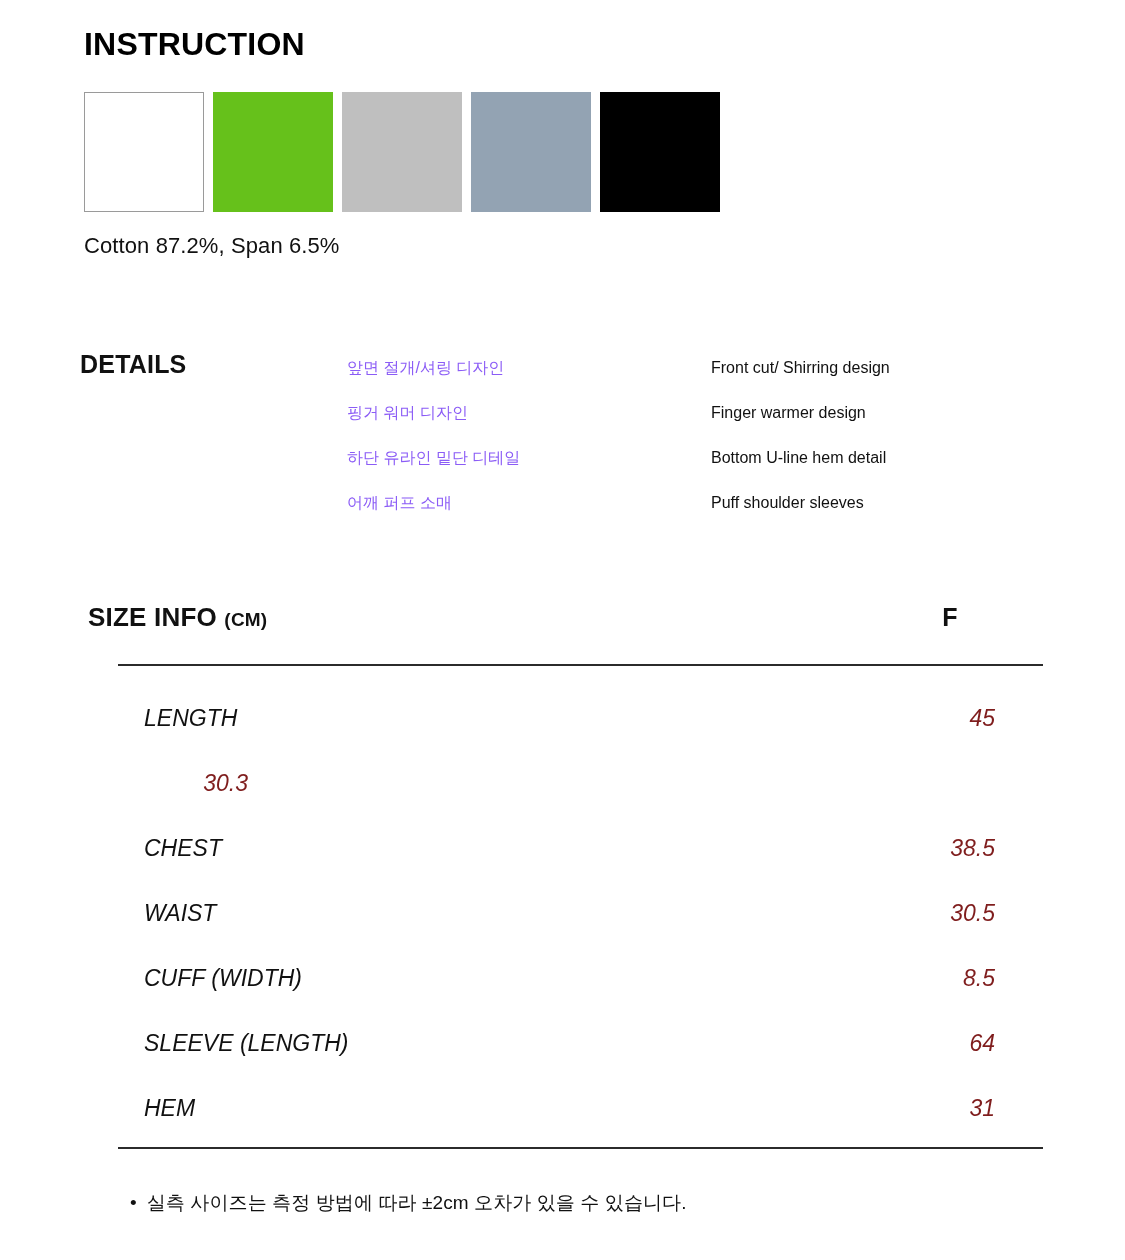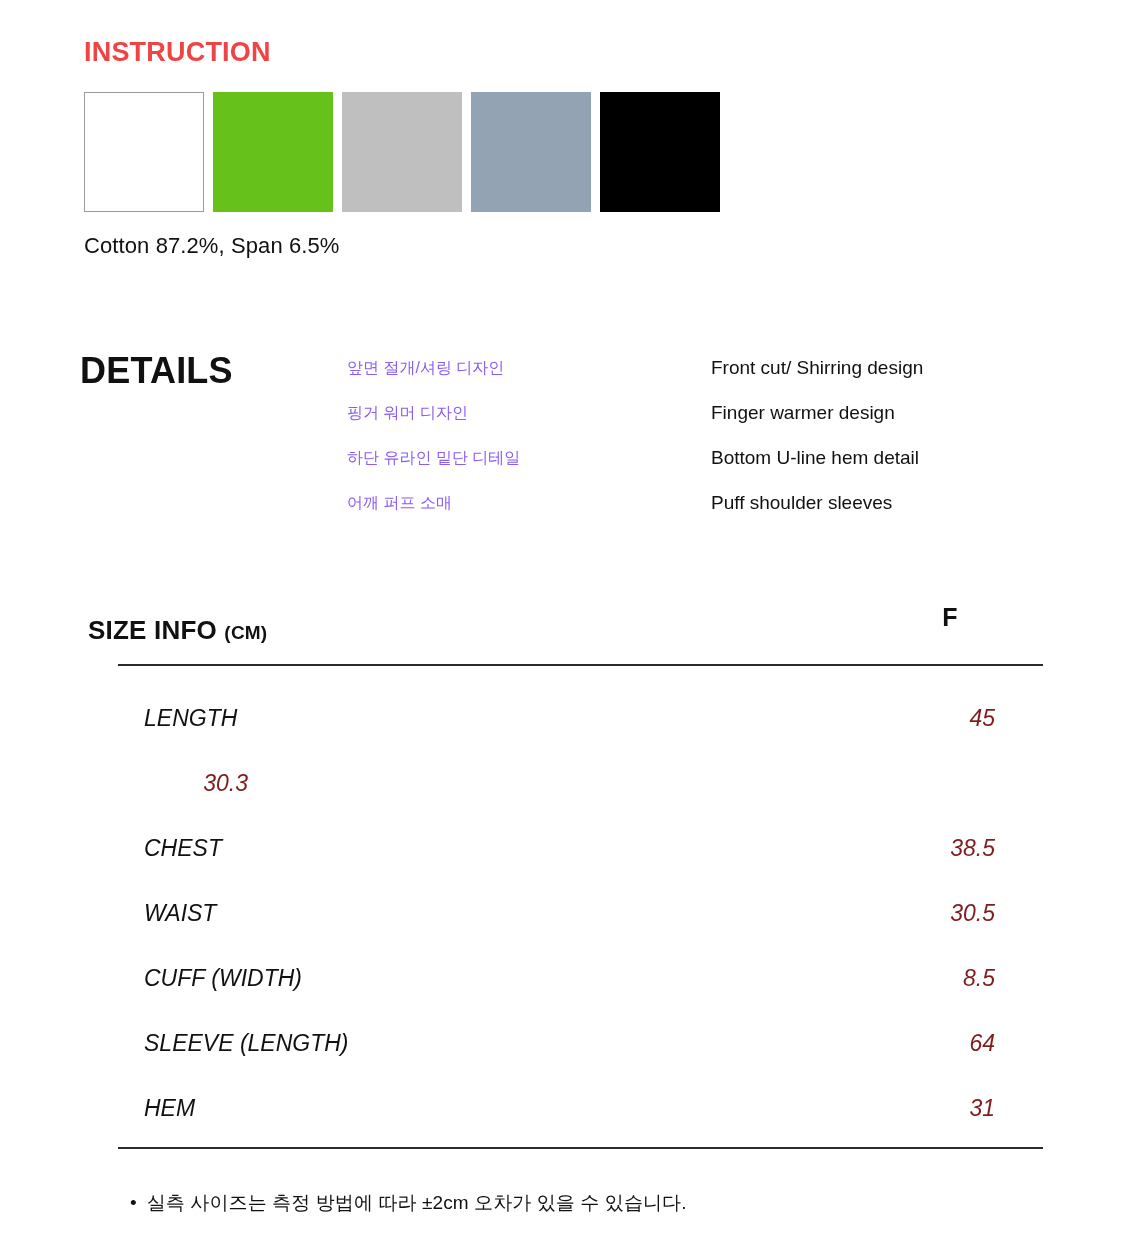--- a/index.html
+++ b/index.html
@@ -20,25 +20,24 @@
     position: relative;
     width: 1125px;
     height: 1260px;
   }
 
   
   .instruction-title {
     position: absolute;
     left: 84px;
     top: 26px;
-    font-size: 27px;
+    font-size: 32px;
     font-weight: bold;
     letter-spacing: 0.2px;
-    color: #ef4444;
-    margin-top: 11px;
+    color: #000000;
   }
 
   .swatch-row {
     position: absolute;
     left: 84px;
     top: 92px;
     display: flex;
     gap: 0px;
   }
   .swatch {
@@ -58,21 +57,21 @@
     font-size: 22px;
     color: #111111;
     letter-spacing: 0.1px;
   }
 
   
   .details-title {
     position: absolute;
     left: 80px;
     top: 350px;
-    font-size: 36px;
+    font-size: 25px;
     font-weight: bold;
     letter-spacing: 0.2px;
   }
 
   .details-list {
     position: absolute;
     left: 347px;
     top: 354px;
     width: 720px;
   }
@@ -81,34 +80,33 @@
     height: 45px;
     align-items: flex-start;
   }
   .details-ko {
     width: 364px;
     font-size: 16px;
     color: #8b5cf6;
     line-height: 28px;
   }
   .details-en {
-    font-size: 19px;
+    font-size: 16px;
     color: #111111;
     line-height: 28px;
   }
 
   
   .sizeinfo-title {
     position: absolute;
     left: 88px;
     top: 602px;
     font-size: 26px;
     font-weight: bold;
     letter-spacing: 0.2px;
-    margin-top: 13px;
   }
   .sizeinfo-title .unit {
     font-size: 19px;
     font-weight: bold;
   }
   .size-col-header {
     position: absolute;
     left: 900px;
     top: 603px;
     width: 100px;

